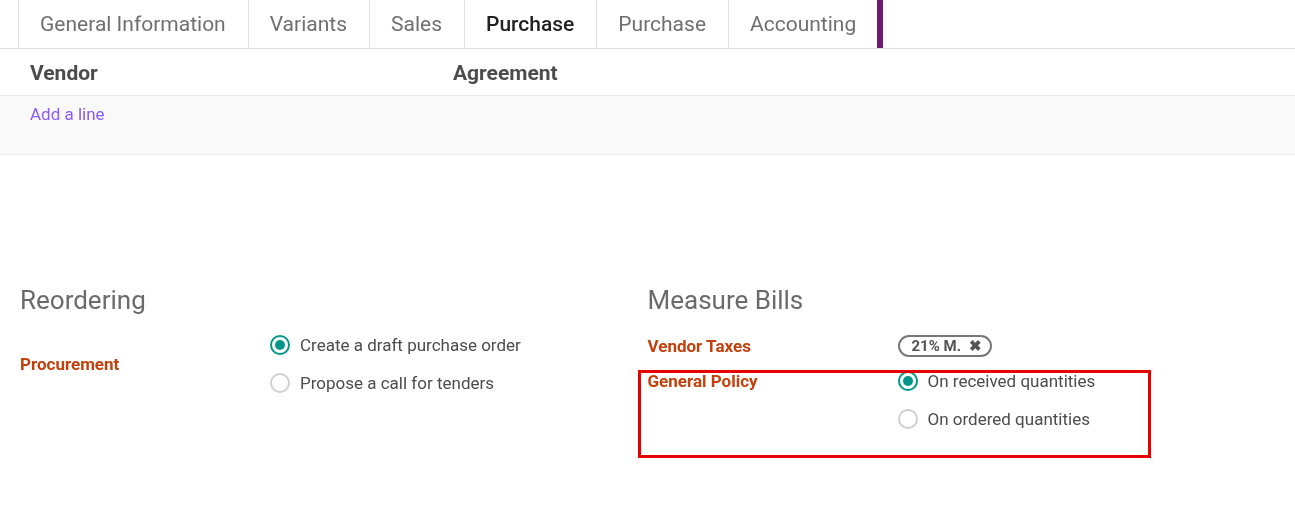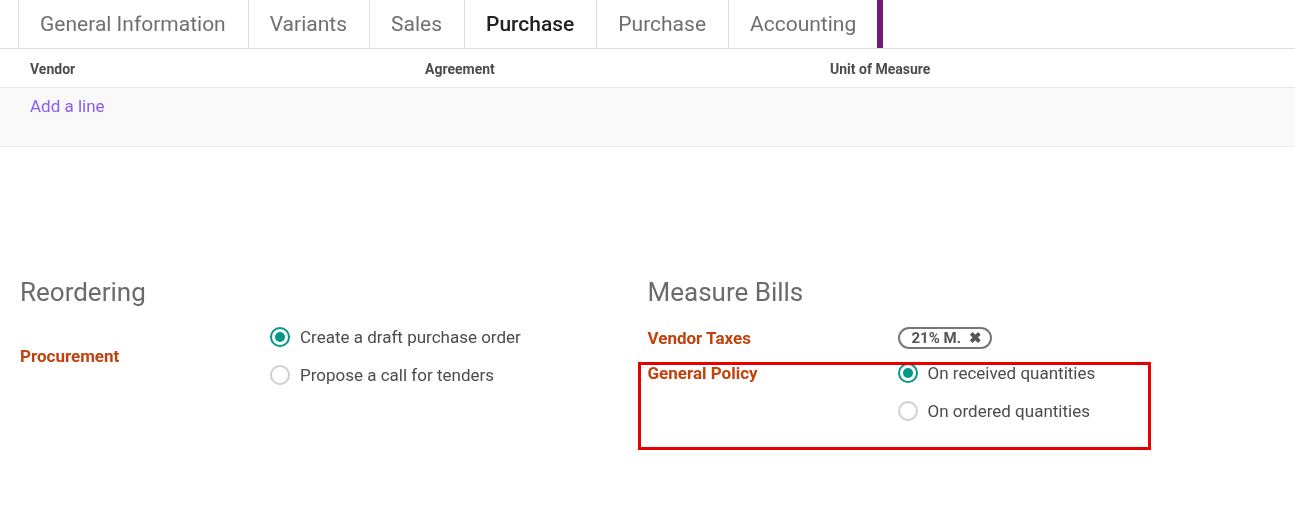--- a/index.html
+++ b/index.html
@@ -42,21 +42,22 @@
   .tabs .tab:last-child {
     border-right: 6px solid #701a75;
   }
 
   
   .column-headers {
     display: flex;
     padding: 12px 30px 10px 30px;
     font-weight: 700;
     color: #4c4c4c;
-    font-size: 14px;
+    font-size: 21px;
+    gap: 28px;
   }
   .col-vendor { flex: 0 0 395px; }
   .col-agreement { flex: 0 0 405px; }
   .col-uom { flex: 1; }
 
   
   .addline-row {
     padding: 8px 30px 30px 30px;
     background: #f9f9f9;
     border-top: 1px solid #e6e6e6;
@@ -176,21 +177,20 @@
   <div class="tab">Variants</div>
   <div class="tab">Sales</div>
   <div class="tab active">Purchase</div>
   <div class="tab">Purchase</div>
   <div class="tab">Accounting</div>
 </div>
 
 <div class="column-headers">
   <div class="col-vendor">Vendor</div>
   <div class="col-agreement">Agreement</div>
-  <div class="col-uom">Unit of Measure</div>
 </div>
 
 <div class="addline-row">
   <span class="addline-link">Add a line</span>
 </div>
 
 <div class="spacer"></div>
 
 <div class="lower">
 

